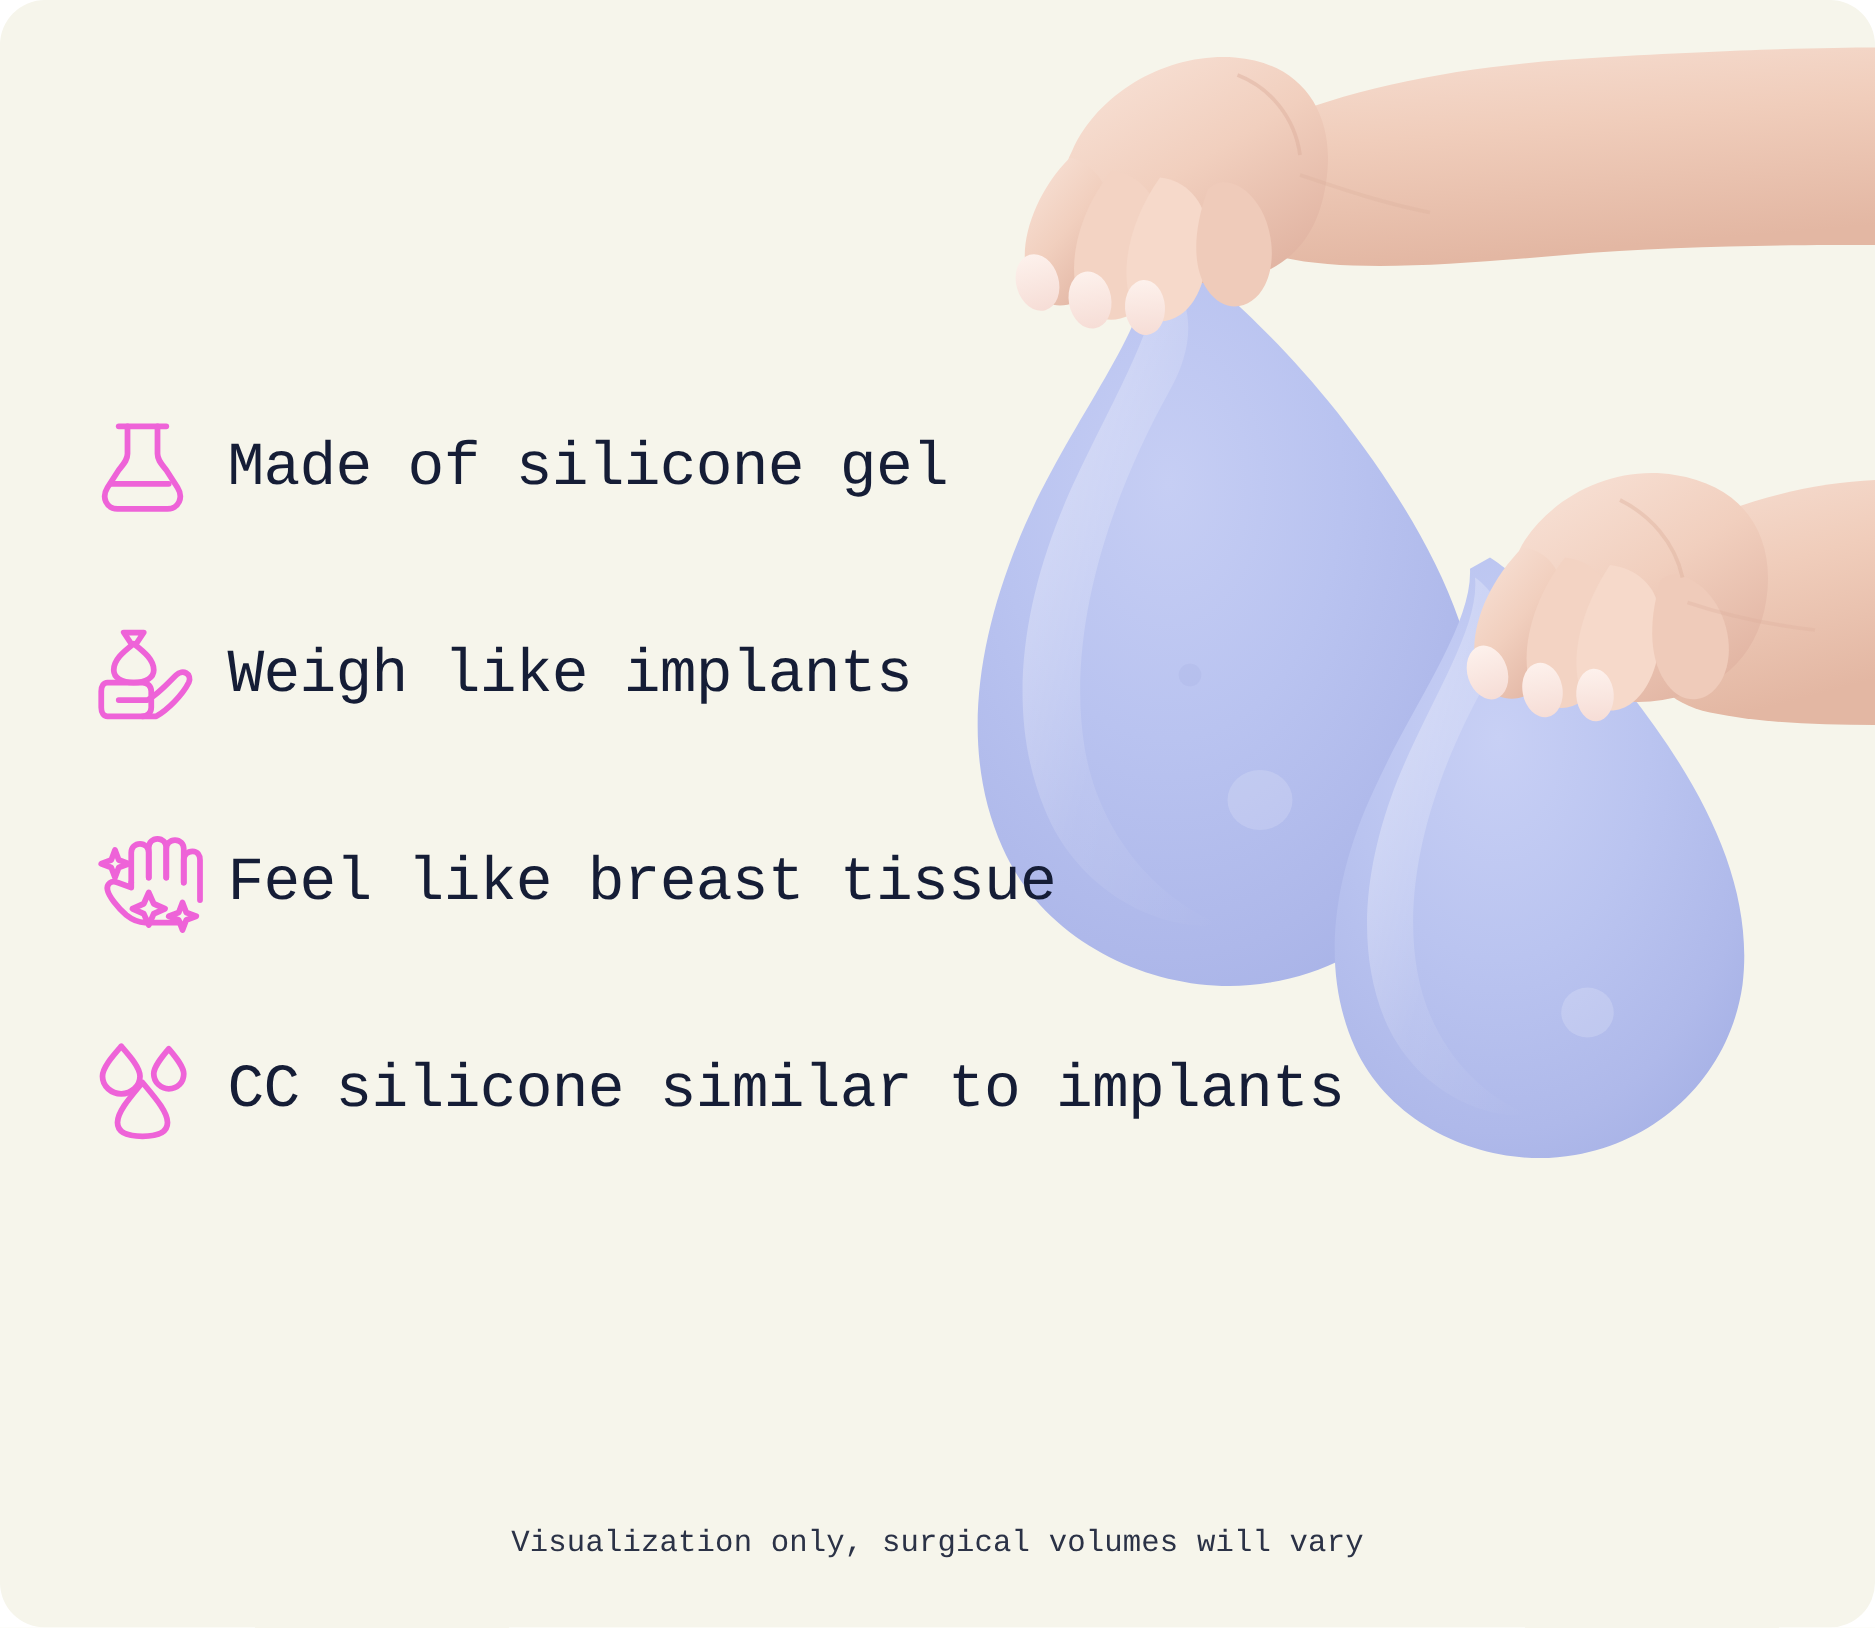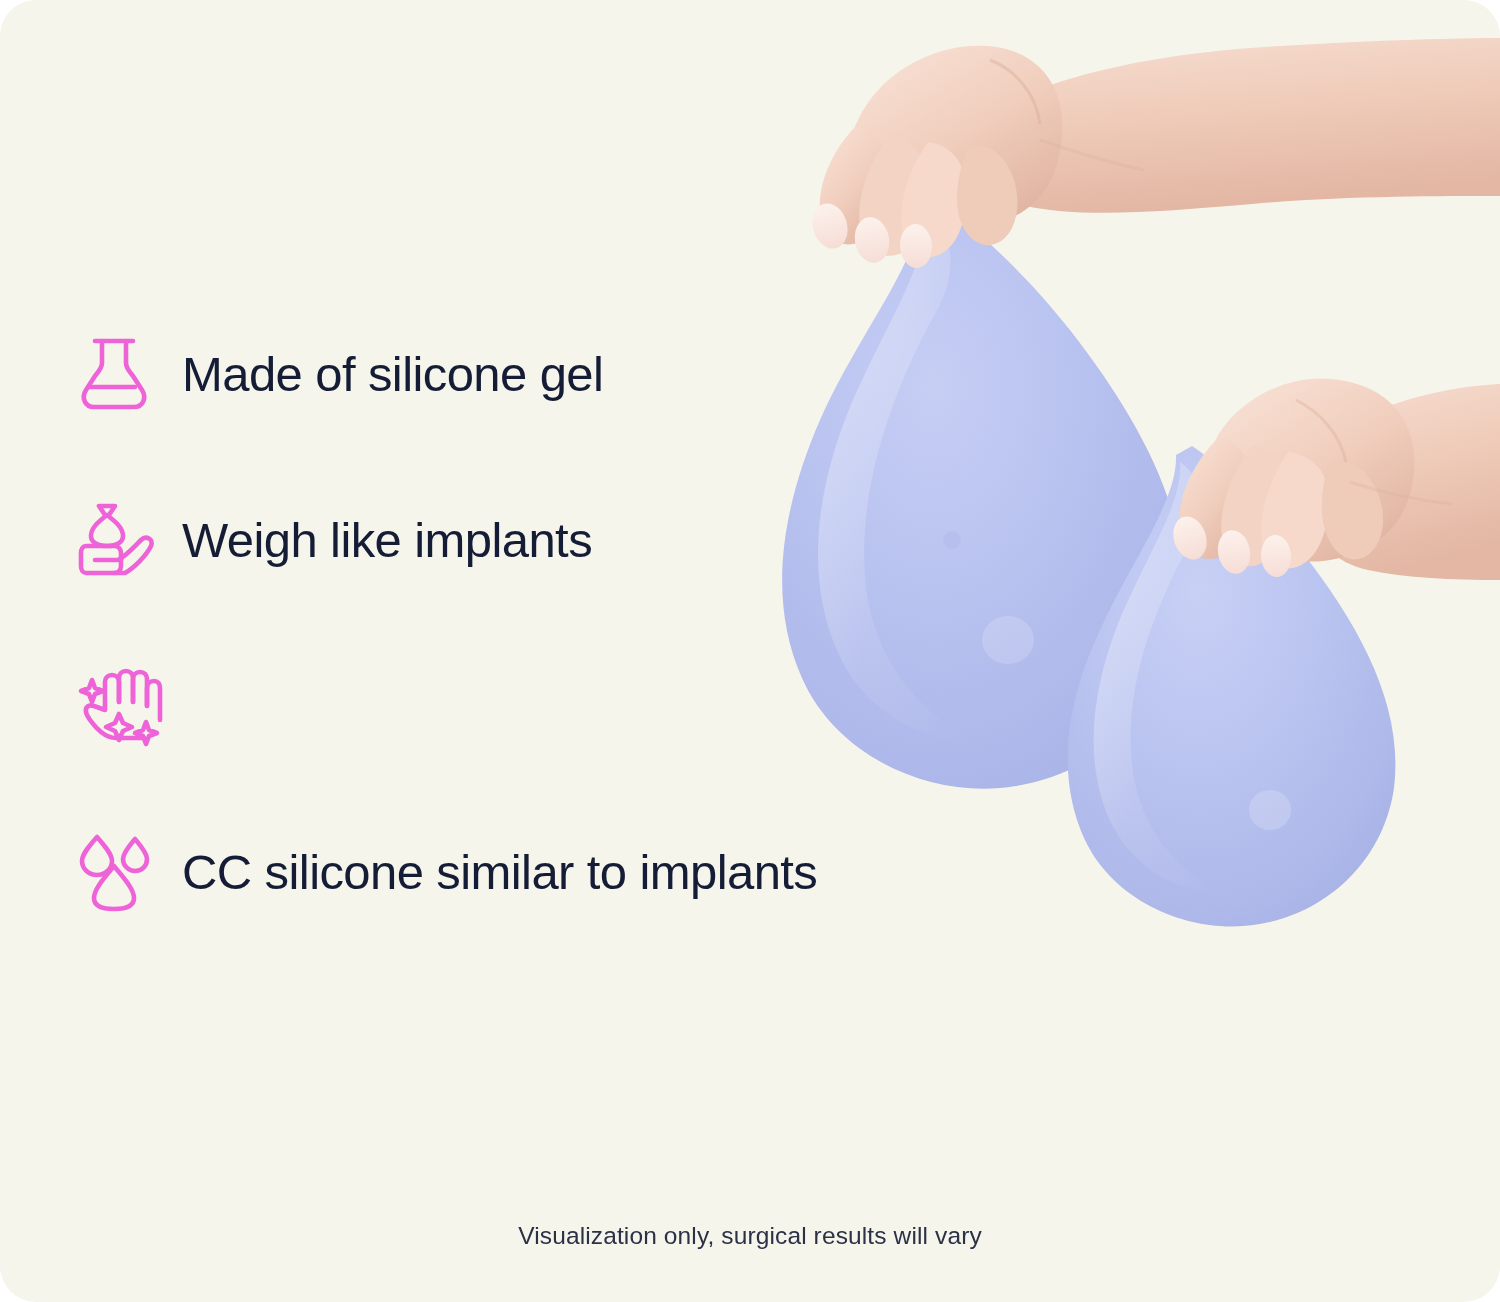--- a/index.html
+++ b/index.html
@@ -9,21 +9,21 @@
   }
   * { box-sizing: border-box; }
 
   .card {
     position: relative;
     width: 1500px;
     height: 1302px;
     background: #f6f5eb;
     border-radius: 36px;
     overflow: hidden;
-    font-family: Liberation Sans, sans-serif;
+    font-family: Liberation Mono, monospace;
   }
 
   
   .feature-list {
     position: absolute;
     left: 78px;
     top: 318px;
     width: 900px;
   }
   .feature-row {
@@ -280,31 +280,32 @@
           <path d="M55 36 V13 C55 9, 58 6, 62 6 C66 6, 69 9, 69 13 V40"></path>
           <path d="M69 40 V22 C69 18, 72 15, 76 15 C80 15, 82 18, 82 22 V54"></path>
 
           <path d="M27 40 V44 L16 40 C11 38, 7 41, 8 46 C9 51, 16 60, 23 66 C28 70, 32 72, 38 72 H66"></path>
 
           <path d="M14 14 L17 22 L25 25 L17 28 L14 36 L11 28 L3 25 L11 22 Z"></path>
           <path d="M41 48 L45 57 L54 61 L45 65 L41 74 L37 65 L28 61 L37 57 Z"></path>
           <path d="M68 56 L71 64 L79 67 L71 70 L68 78 L65 70 L57 67 L65 64 Z"></path>
         </svg>
       </span>
+      <span class="feature-label">Feel like breast tissue</span>
     </div>
 
 
     <div class="feature-row">
       <span class="feature-icon">
         <svg width="76" height="80" viewBox="0 0 76 80" fill="none" stroke="#ee63d8" stroke-width="4.6" stroke-linecap="round" stroke-linejoin="round">
           <path d="M19 5 C12 13, 4 22, 4 29 C4 37, 11 43, 19 43 C27 43, 34 37, 34 29 C34 22, 26 13, 19 5 Z"></path>
           <path d="M57 7 C52 13, 45 21, 45 27 C45 34, 51 39, 57 39 C64 39, 69 34, 69 27 C69 21, 62 13, 57 7 Z"></path>
           <path d="M36 34 C27 45, 16 57, 16 66 C16 75, 25 77, 36 77 C47 77, 56 75, 56 66 C56 57, 45 45, 36 34 Z"></path>
         </svg>
       </span>
       <span class="feature-label">CC silicone similar to implants</span>
     </div>
 
   </div>
 
-  <div class="caption">Visualization only, surgical results will vary</div>
+  <div class="caption">Visualization only, surgical volumes will vary</div>
 
 </div>
 
 </body></html>

